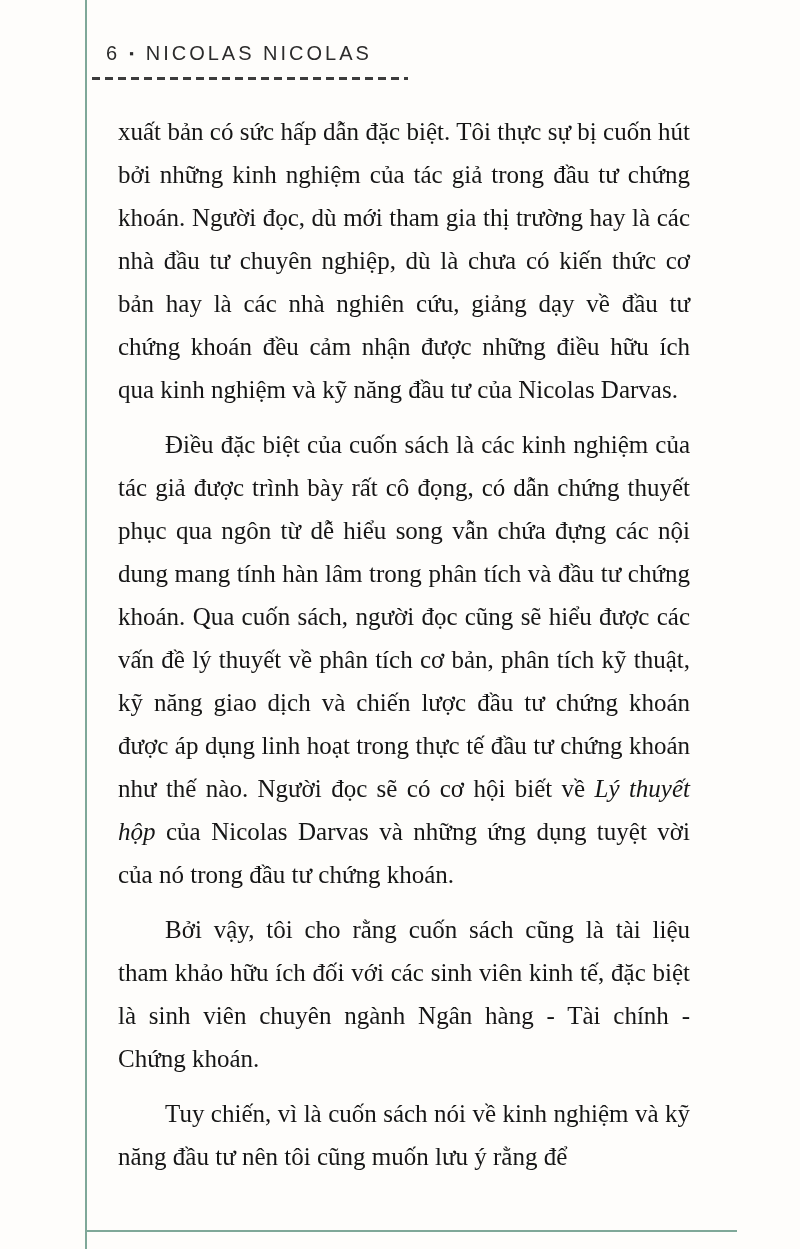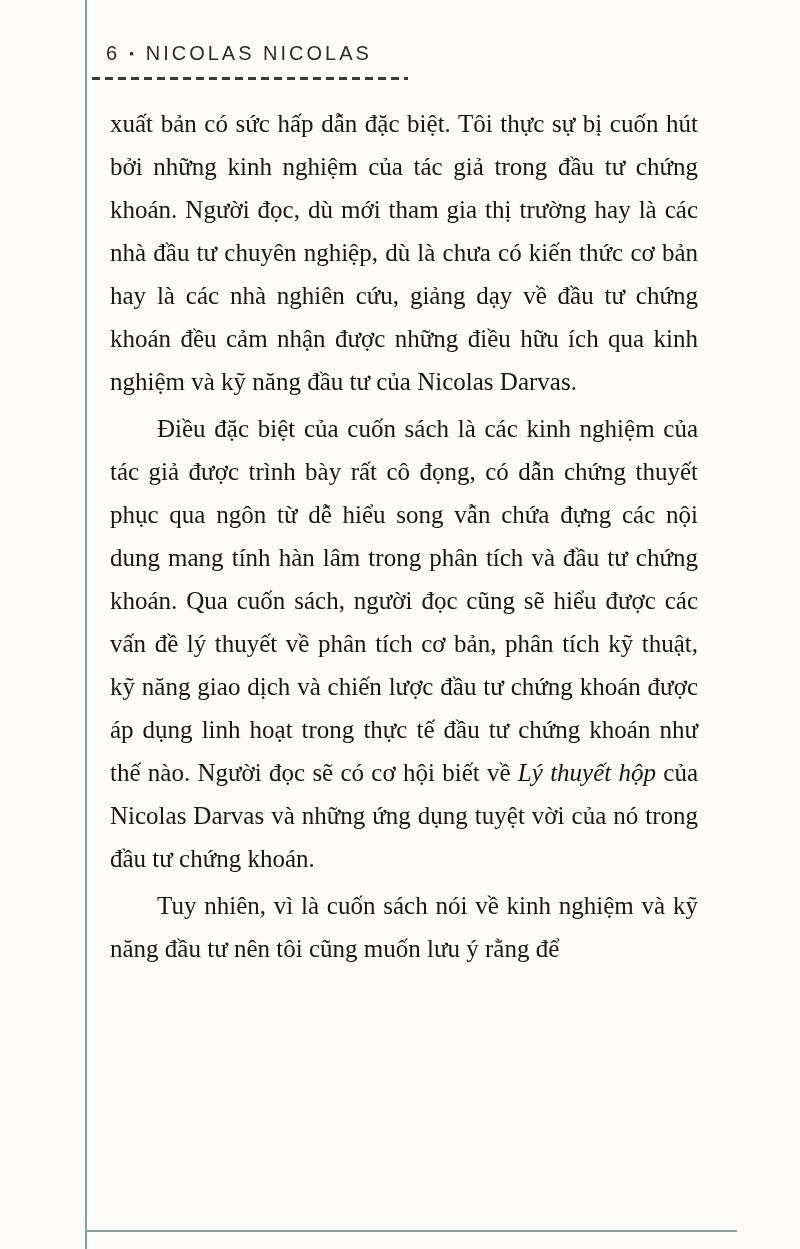--- a/index.html
+++ b/index.html
@@ -44,35 +44,36 @@
     background: repeating-linear-gradient(90deg, #3c3c3c 0 8px, transparent 8px 13px);
   }
   .body-text {
     position: absolute;
     left: 106px; top: 98px;
     width: 596px;
     font-size: 25px;
     line-height: 43px;
     text-align: justify;
   }
-  .body-text p { margin: 4px; }
+  .body-text p { margin: 12px; }
   .body-text p.indent { text-indent: 47px; }
   .body-text .italic { font-style: italic; }
 </style>
 </head>
 <body style="--rule-color: #7fa899;">
 
 <div class="left-rule"></div>
 <div class="bottom-rule"></div>
 
 <header class="page-header">
   <span class="num">6</span>
   <span class="bullet">▪</span>
   <span class="title">NICOLAS NICOLAS</span>
 </header>
 
 <div class="dashed-rule"></div>
 
 <main class="body-text">
     <p><span>xuất bản có sức hấp dẫn đặc biệt. Tôi thực sự bị cuốn hút bởi những kinh nghiệm của tác giả trong đầu tư chứng khoán. Người đọc, dù mới tham gia thị trường hay là các nhà đầu tư chuyên nghiệp, dù là chưa có kiến thức cơ bản hay là các nhà nghiên cứu, giảng dạy về đầu tư chứng khoán đều cảm nhận được những điều hữu ích qua kinh nghiệm và kỹ năng đầu tư của Nicolas Darvas.</span></p>
     <p class="indent"><span>Điều đặc biệt của cuốn sách là các kinh nghiệm của tác giả được trình bày rất cô đọng, có dẫn chứng thuyết phục qua ngôn từ dễ hiểu song vẫn chứa đựng các nội dung mang tính hàn lâm trong phân tích và đầu tư chứng khoán. Qua cuốn sách, người đọc cũng sẽ hiểu được các vấn đề lý thuyết về phân tích cơ bản, phân tích kỹ thuật, kỹ năng giao dịch và chiến lược đầu tư chứng khoán được áp dụng linh hoạt trong thực tế đầu tư chứng khoán như thế nào. Người đọc sẽ có cơ hội biết về </span><span class="italic">Lý thuyết hộp</span><span> của Nicolas Darvas và những ứng dụng tuyệt vời của nó trong đầu tư chứng khoán.</span></p>
-    <p class="indent"><span>Tuy nhiên, vì là cuốn sách nói về kinh nghiệm và kỹ năng đầu tư nên tôi cũng muốn lưu ý rằng để</span></p>
+    <p class="indent"><span>Bởi vậy, tôi cho rằng cuốn sách cũng là tài liệu tham khảo hữu ích đối với các sinh viên kinh tế, đặc biệt là sinh viên chuyên ngành Ngân hàng - Tài chính - Chứng khoán.</span></p>
+    <p class="indent"><span>Tuy chiến, vì là cuốn sách nói về kinh nghiệm và kỹ năng đầu tư nên tôi cũng muốn lưu ý rằng để</span></p>
   </main>
 
 </body></html>

